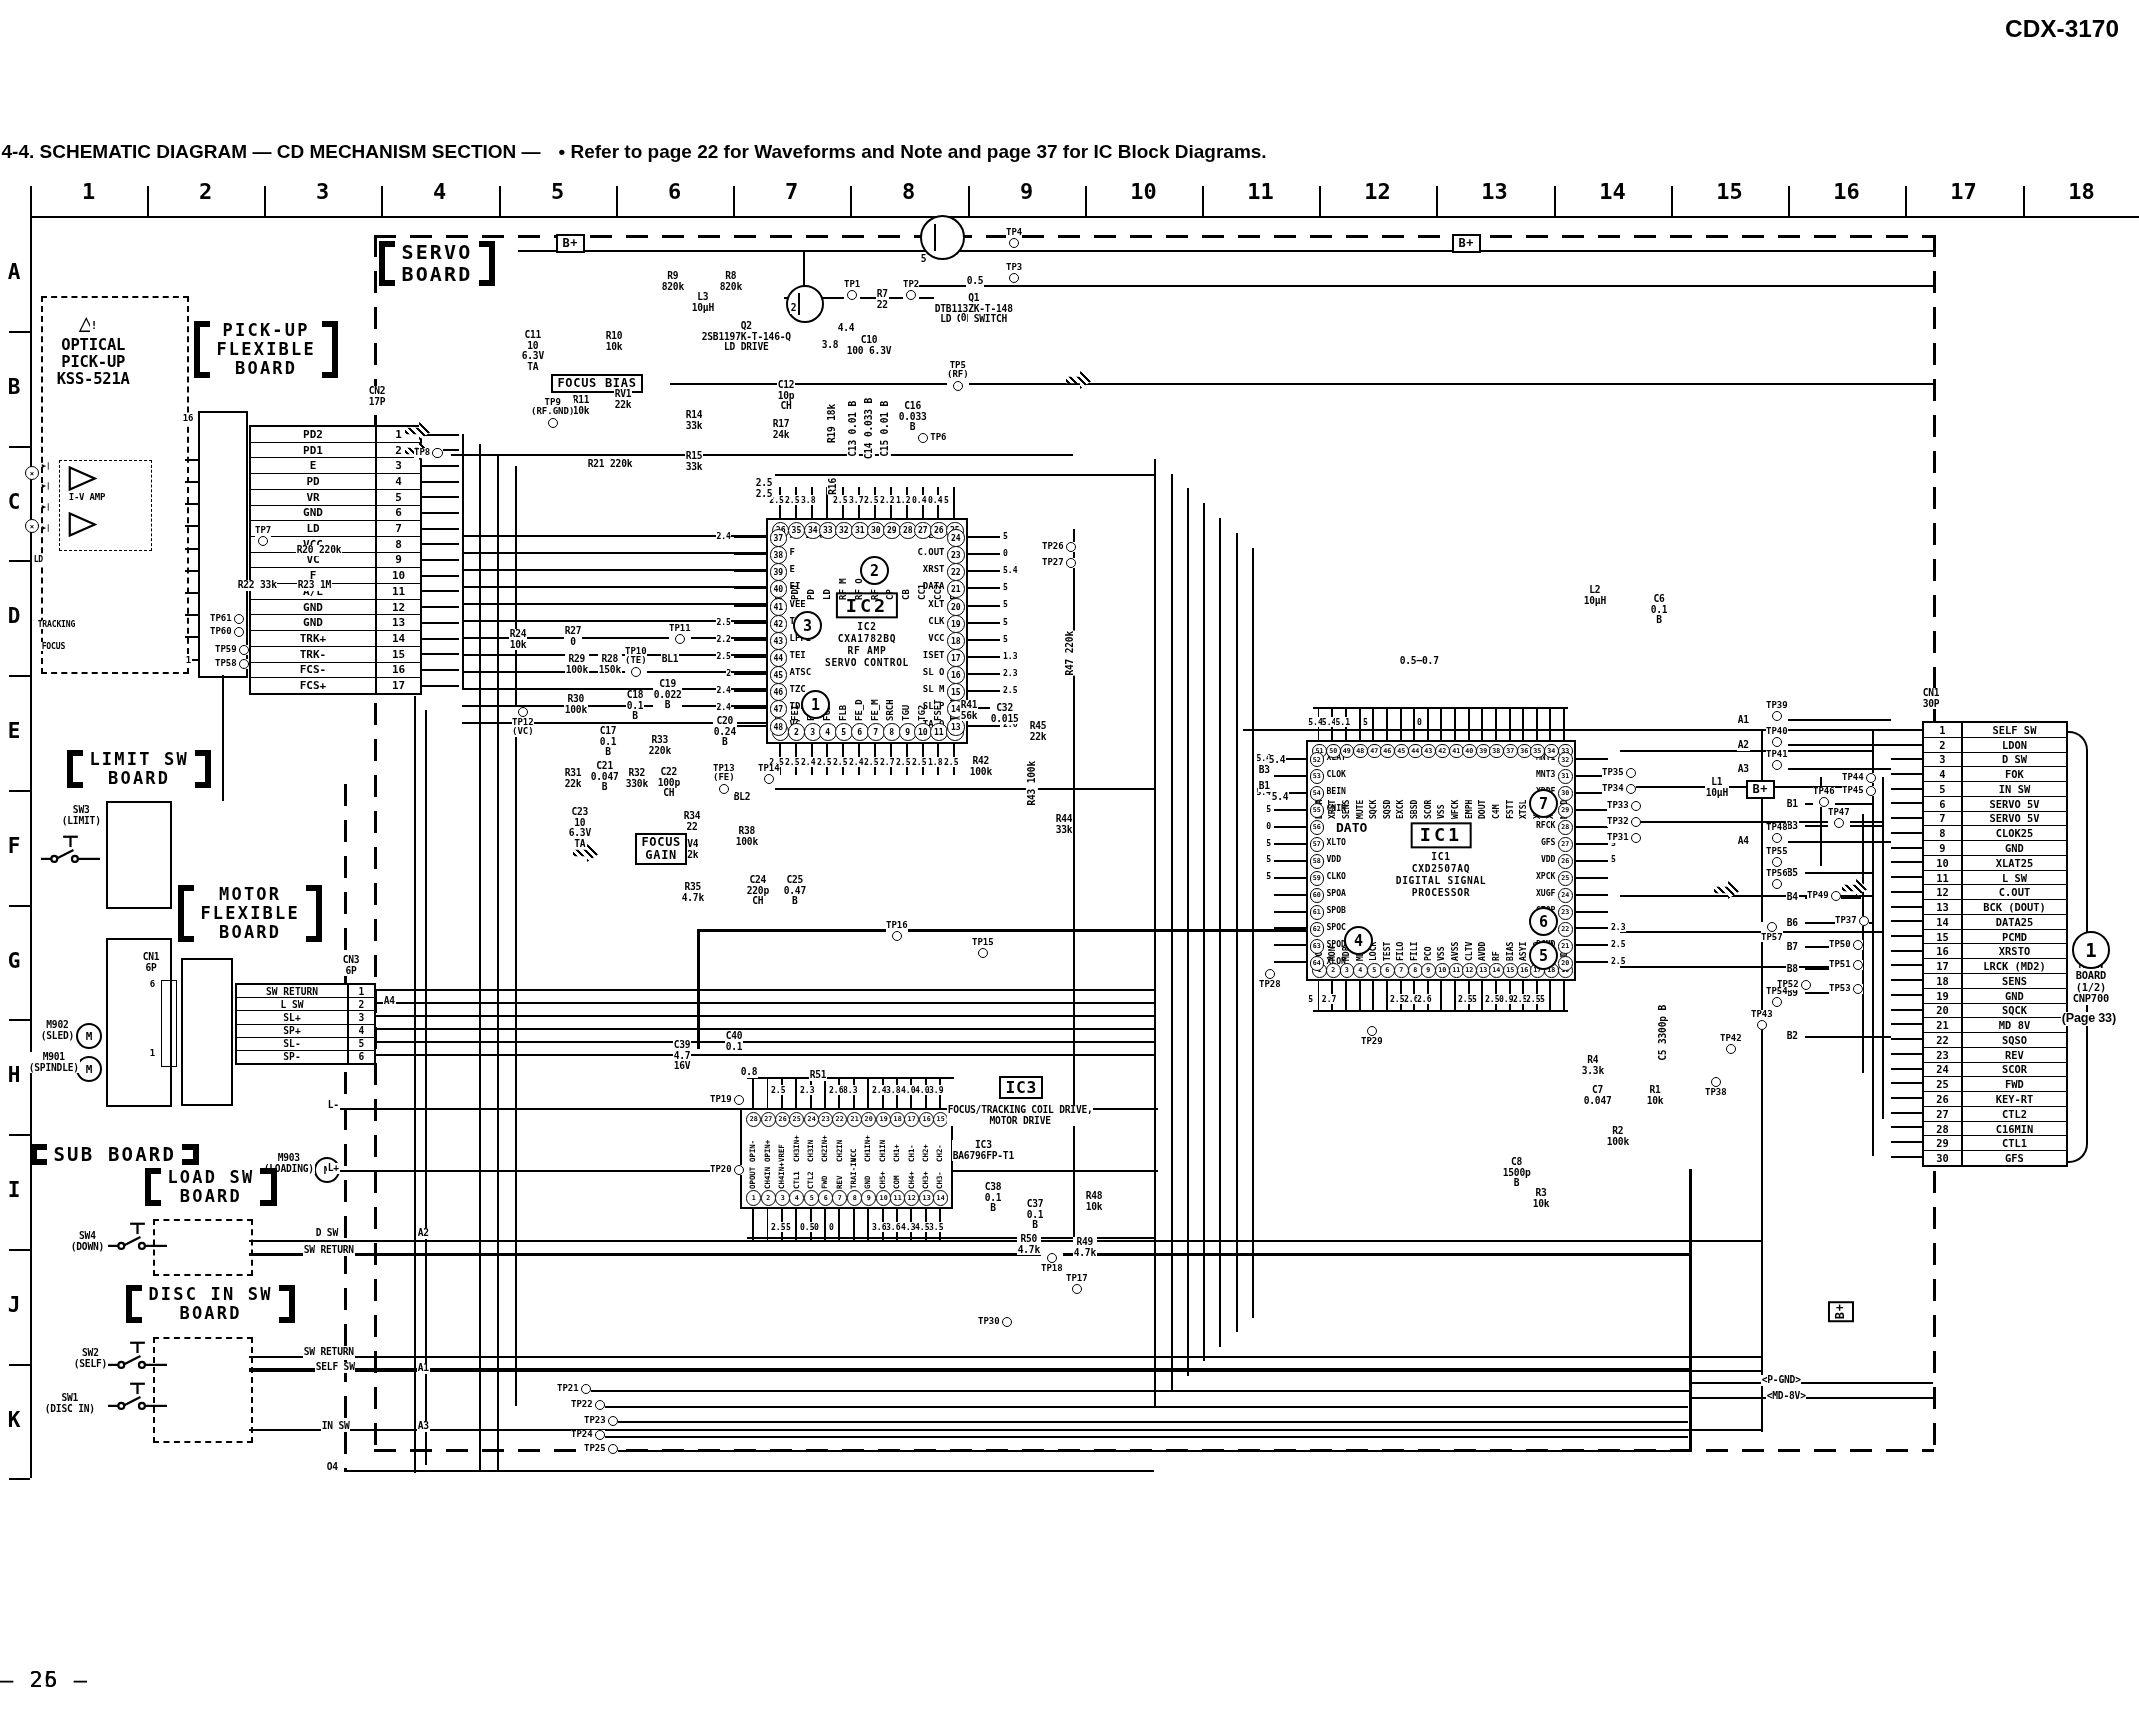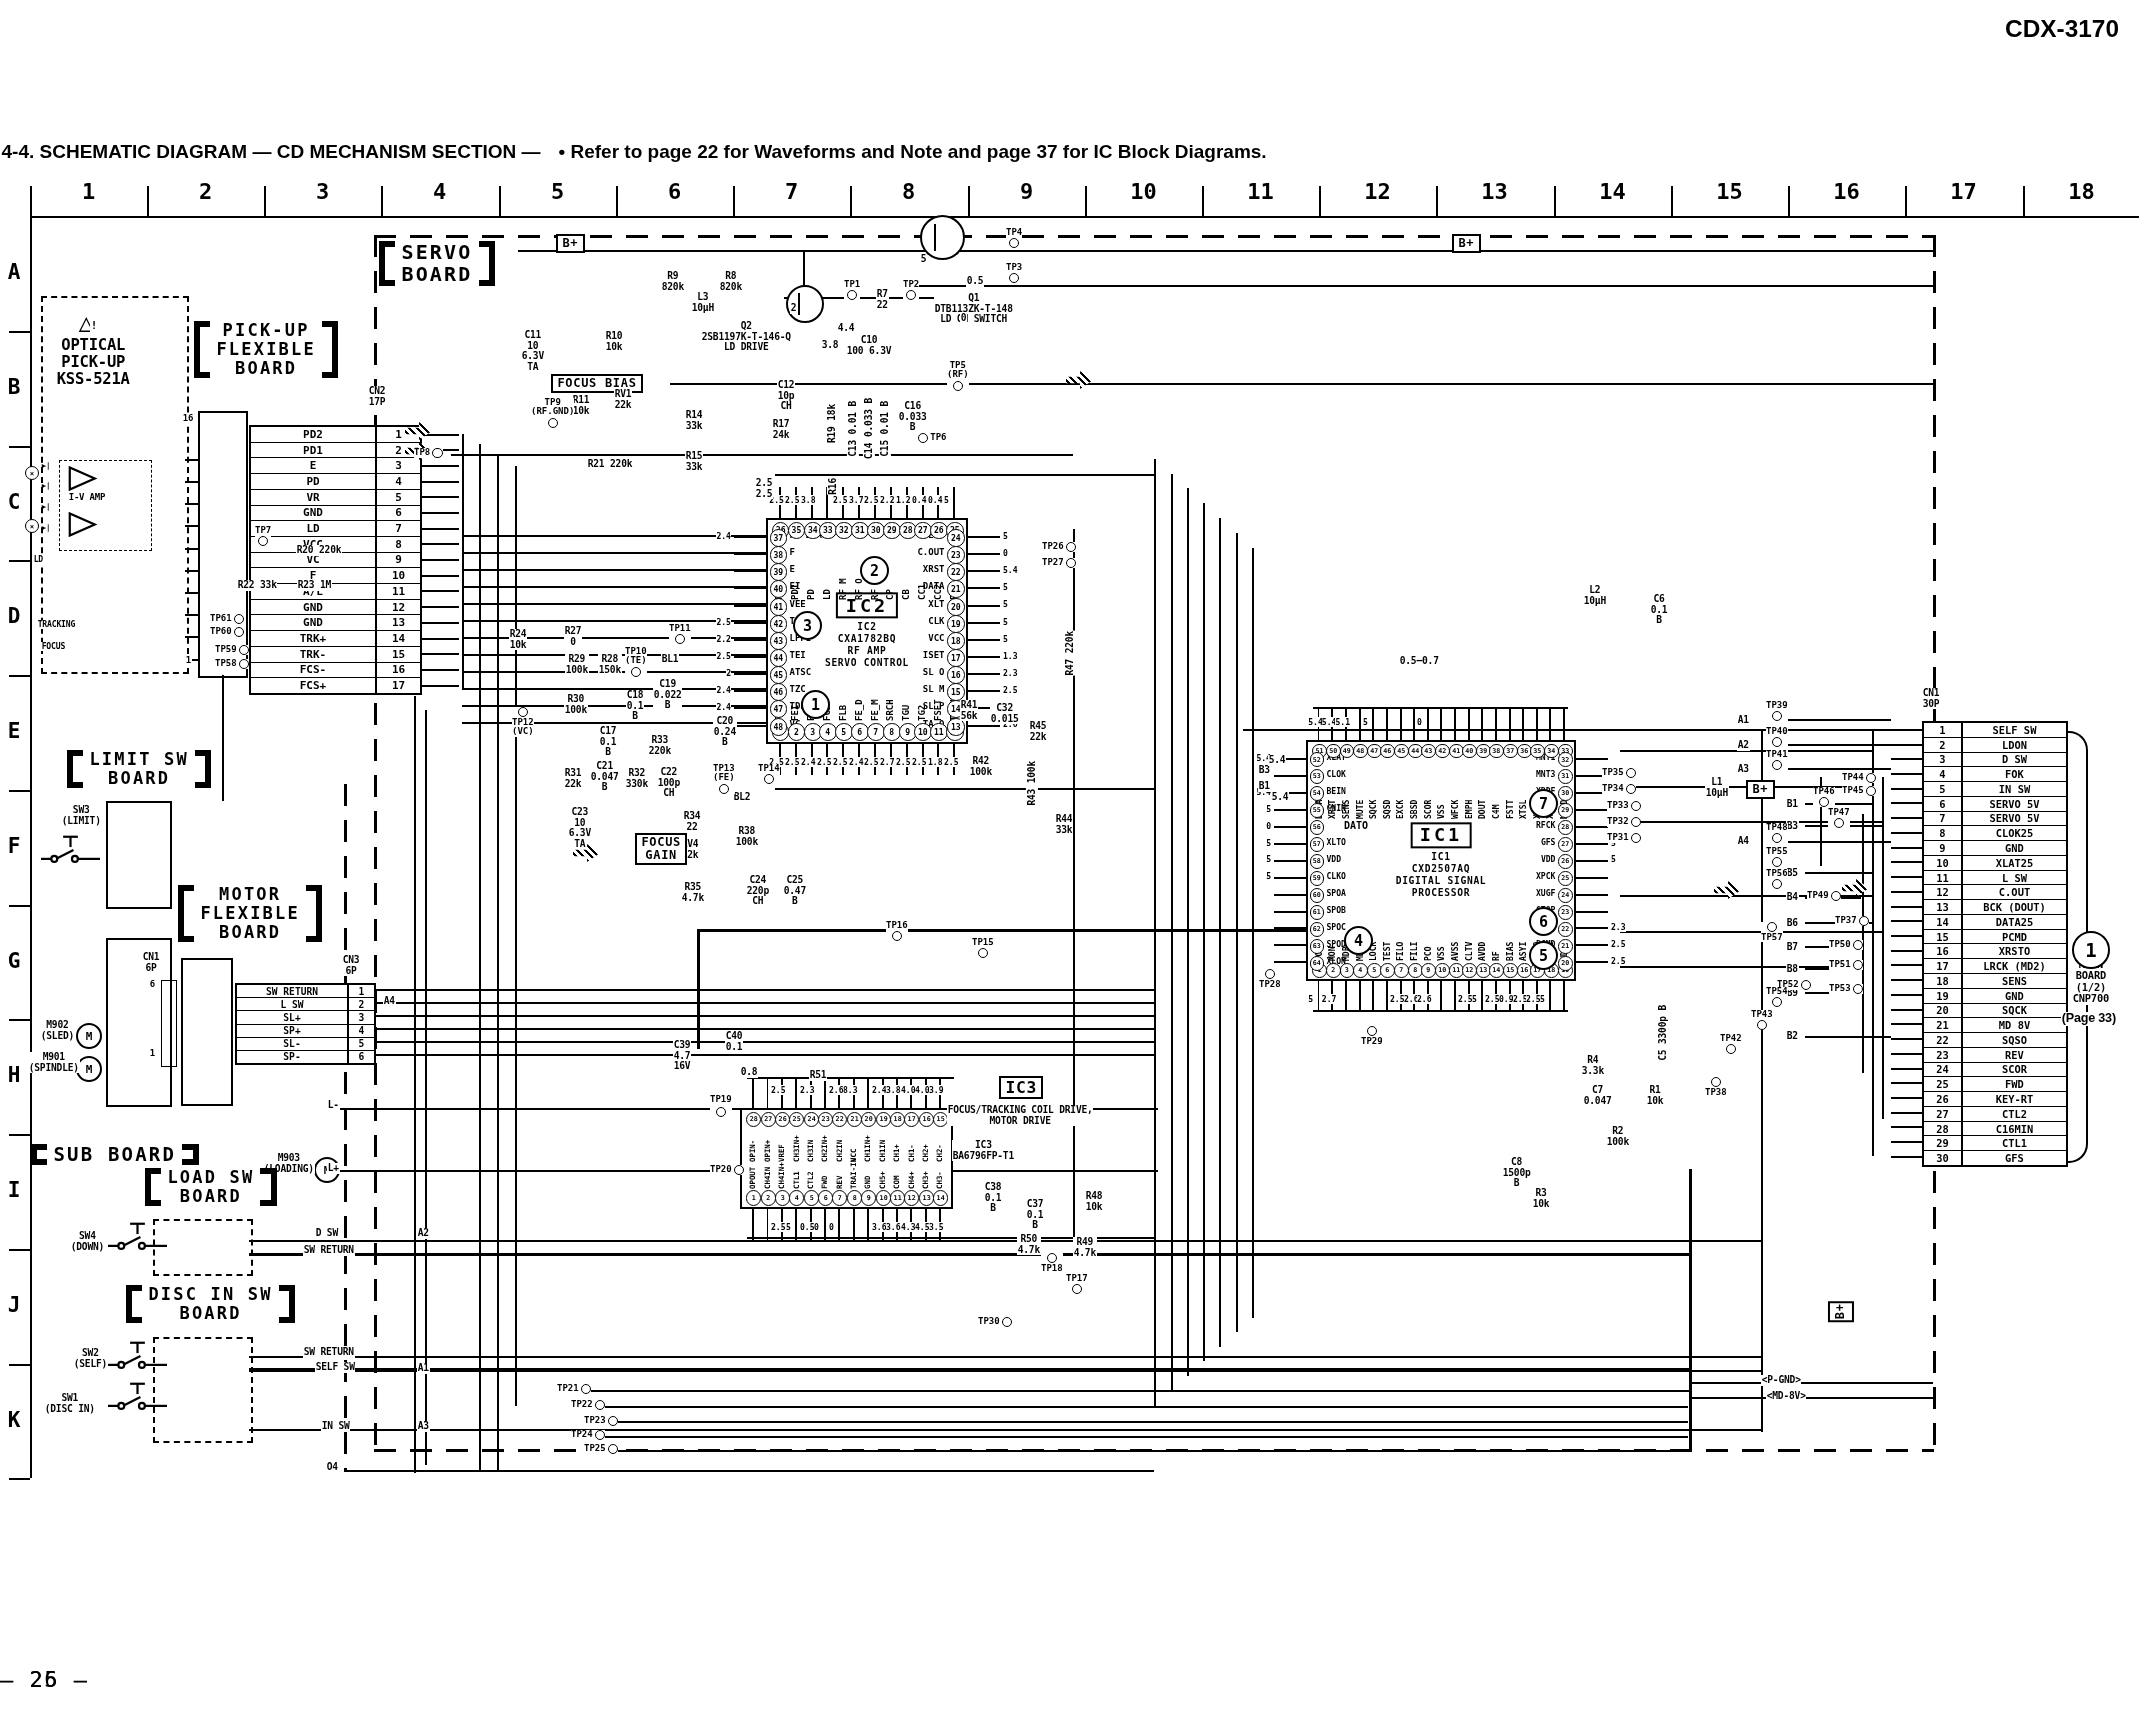--- a/index.html
+++ b/index.html
@@ -864,21 +864,21 @@
         <div class="icstub" style="top: 33px; left: -34px; height: 1.5px; width: 34px;"></div>
         <div class="pin" style="width: 12.6px; height: 12.6px; font-size: 6.7px; top: 44px; left: 1.5px;">54</div>
         <div class="plabel" style="font-size: 8.1px; top: 44px; left: 18.5px;">BEIN</div>
         <div class="pvolt" style="top: 45px; right: 100%; margin-right: 37px;">5.4</div>
         <div class="icstub" style="top: 50px; left: -34px; height: 1.5px; width: 34px;"></div>
         <div class="pin" style="width: 12.6px; height: 12.6px; font-size: 6.7px; top: 61px; left: 1.5px;">55</div>
         <div class="plabel" style="font-size: 8.1px; top: 61px; left: 18.5px;">CNIN</div>
         <div class="pvolt" style="top: 62px; right: 100%; margin-right: 37px;">5</div>
         <div class="icstub" style="top: 67px; left: -34px; height: 1.5px; width: 34px;"></div>
         <div class="pin" style="width: 12.6px; height: 12.6px; font-size: 6.7px; top: 78px; left: 1.5px;">56</div>
-        <div class="plabel" style="font-size: 10px; top: 78px; left: 36px;">DATO</div>
+        <div class="plabel" style="font-size: 13px; top: 78px; left: 28px;">DATO</div>
         <div class="pvolt" style="top: 79px; right: 100%; margin-right: 37px;">0</div>
         <div class="icstub" style="top: 84px; left: -34px; height: 1.5px; width: 34px;"></div>
         <div class="pin" style="width: 12.6px; height: 12.6px; font-size: 6.7px; top: 95px; left: 1.5px;">57</div>
         <div class="plabel" style="font-size: 8.1px; top: 95px; left: 18.5px;">XLTO</div>
         <div class="pvolt" style="top: 96px; right: 100%; margin-right: 37px;">5</div>
         <div class="icstub" style="top: 101px; left: -34px; height: 1.5px; width: 34px;"></div>
         <div class="pin" style="width: 12.6px; height: 12.6px; font-size: 6.7px; top: 112px; left: 1.5px;">58</div>
         <div class="plabel" style="font-size: 8.1px; top: 112px; left: 18.5px;">VDD</div>
         <div class="pvolt" style="top: 112px; right: 100%; margin-right: 37px;">5</div>
         <div class="icstub" style="top: 118px; left: -34px; height: 1.5px; width: 34px;"></div>
@@ -1191,21 +1191,21 @@
         <span class="c"></span>
       </div>
       <div class="tp col" style="left: 1066px; top: 1274px;">
         <span class="t">TP17</span>
         <span class="c"></span>
       </div>
       <div class="tp col" style="left: 1041px; top: 1253px;">
         <span class="c"></span>
         <span class="t">TP18</span>
       </div>
-      <div class="tp" style="left: 710px; top: 1095px; flex-direction: column;">
+      <div class="tp" style="left: 710px; top: 1095px;">
         <span class="t">TP19</span>
         <span class="c"></span>
       </div>
       <div class="tp" style="left: 710px; top: 1165px;">
         <span class="t">TP20</span>
         <span class="c"></span>
       </div>
       <div class="tp" style="left: 557px; top: 1384px;">
         <span class="t">TP21</span>
         <span class="c"></span>

